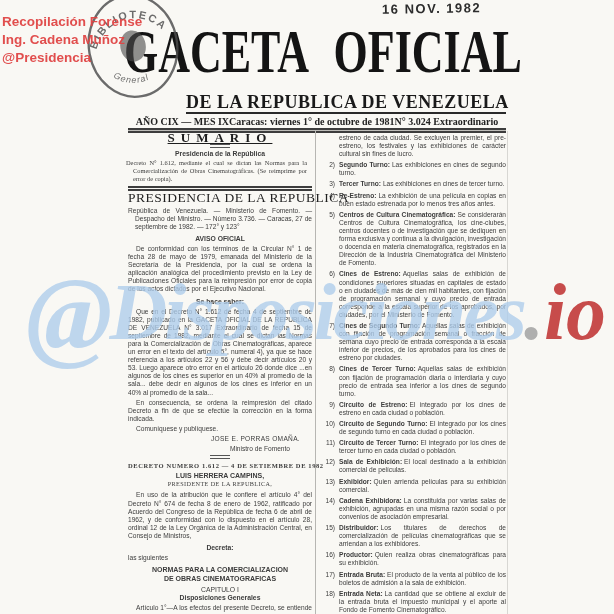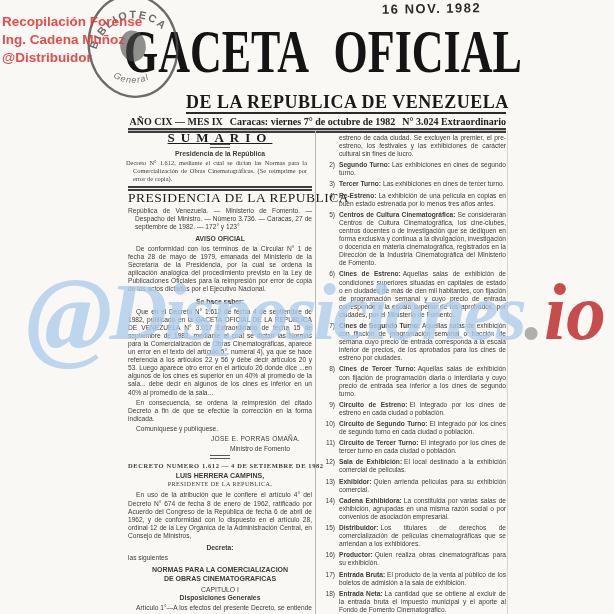--- a/index.html
+++ b/index.html
@@ -15,22 +15,22 @@
     color:#141414;white-space:nowrap;word-spacing:16px;letter-spacing:0px;
     transform:scaleY(1.4);transform-origin:top center;
   }
   .gsub{
     position:absolute;left:186px;top:92px;width:322px;text-align:center;
     font-family:"Liberation Serif",serif;font-weight:bold;font-size:18px;
     color:#1a1a1a;white-space:nowrap;letter-spacing:.5px;
   }
   .gsub-rule{position:absolute;left:186px;top:112px;width:320px;height:2px;background:#2a2a2a;}
   .edline{
-    position:absolute;left:128px;top:116px;width:378px;display:flex;justify-content:flex-end;
-    font-family:"Liberation Serif",serif;font-weight:bold;font-size:10px;color:#222;white-space:nowrap;gap:7px;
+    position:absolute;left:128px;top:116px;width:378px;display:flex;justify-content:center;
+    font-family:"Liberation Serif",serif;font-weight:bold;font-size:10px;color:#222;white-space:nowrap;
   }
   .head-band{position:absolute;left:128px;top:128px;width:378px;height:5px;
     background:linear-gradient(to bottom,#3d3d3d 0,#3d3d3d 2px,#bdbcb8 2px,#bdbcb8 3px,#3d3d3d 3px,#3d3d3d 5px);}
   
   .forensic{position:absolute;left:2px;top:13px;z-index:8;
     font-weight:bold;font-size:13.5px;line-height:1.32;color:#e04545;opacity:.95;}
   .datestamp{position:absolute;left:382px;top:1px;z-index:8;
     font-weight:bold;font-size:13px;letter-spacing:1.5px;color:#2d2d2d;transform:rotate(-1deg);}
   .libstamp{position:absolute;left:84px;top:-10px;z-index:7;opacity:.82;transform:rotate(-10deg);}
   .watermark{
@@ -83,29 +83,29 @@
 </head>
 <body>
 
 <div class="page">
 
   <div class="gtitle">GACETA OFICIAL</div>
   <div class="gsub">DE LA REPUBLICA DE VENEZUELA</div>
   <div class="gsub-rule"></div>
   <div class="edline">
     <span>AÑO CIX — MES IX</span>
-    <span>Caracas: viernes 7° de octubre de 1982</span>
+    <span>Caracas: viernes 1° de octubre de 1981</span>
     <span>N° 3.024 Extraordinario</span>
   </div>
   <div class="head-band"></div>
 
   <div class="forensic">
     <div>Recopilación Forense</div>
     <div>Ing. Cadena Muñoz</div>
-    <div>@Distribuidor</div>
+    <div>@Presidencia</div>
   </div>
   <div class="datestamp">16 NOV. 1982</div>
 
   <svg class="libstamp" width="98" height="112" viewBox="0 0 100 114">
     <defs>
       <path id="arcT" d="M 10,62 A 42,48 0 0 1 90,62" fill="none"></path>
       <path id="arcB" d="M 14,70 A 40,44 0 0 0 86,70" fill="none"></path>
     </defs>
     <ellipse cx="50" cy="57" rx="45" ry="52" fill="none" stroke="#4d4d4d" stroke-width="2.4"></ellipse>
     <ellipse cx="50" cy="57" rx="13" ry="16" fill="#4d4d4d" opacity=".75"></ellipse>

